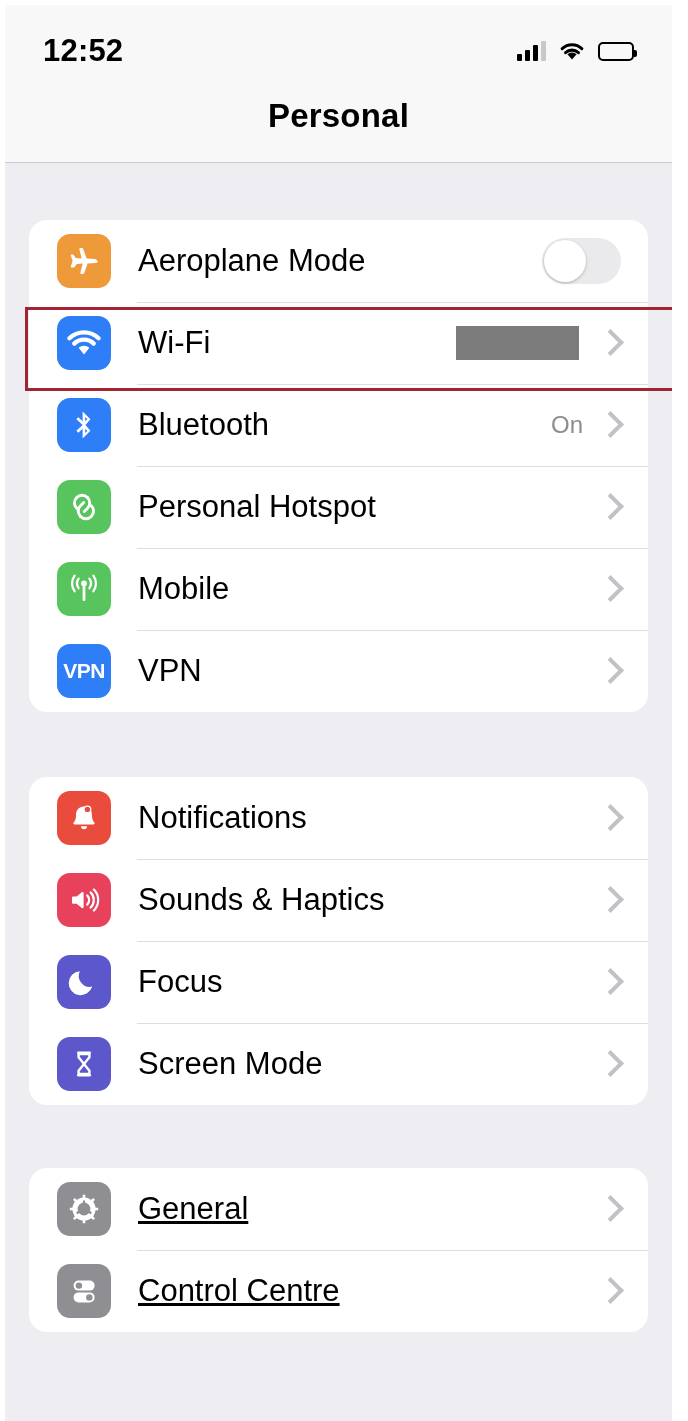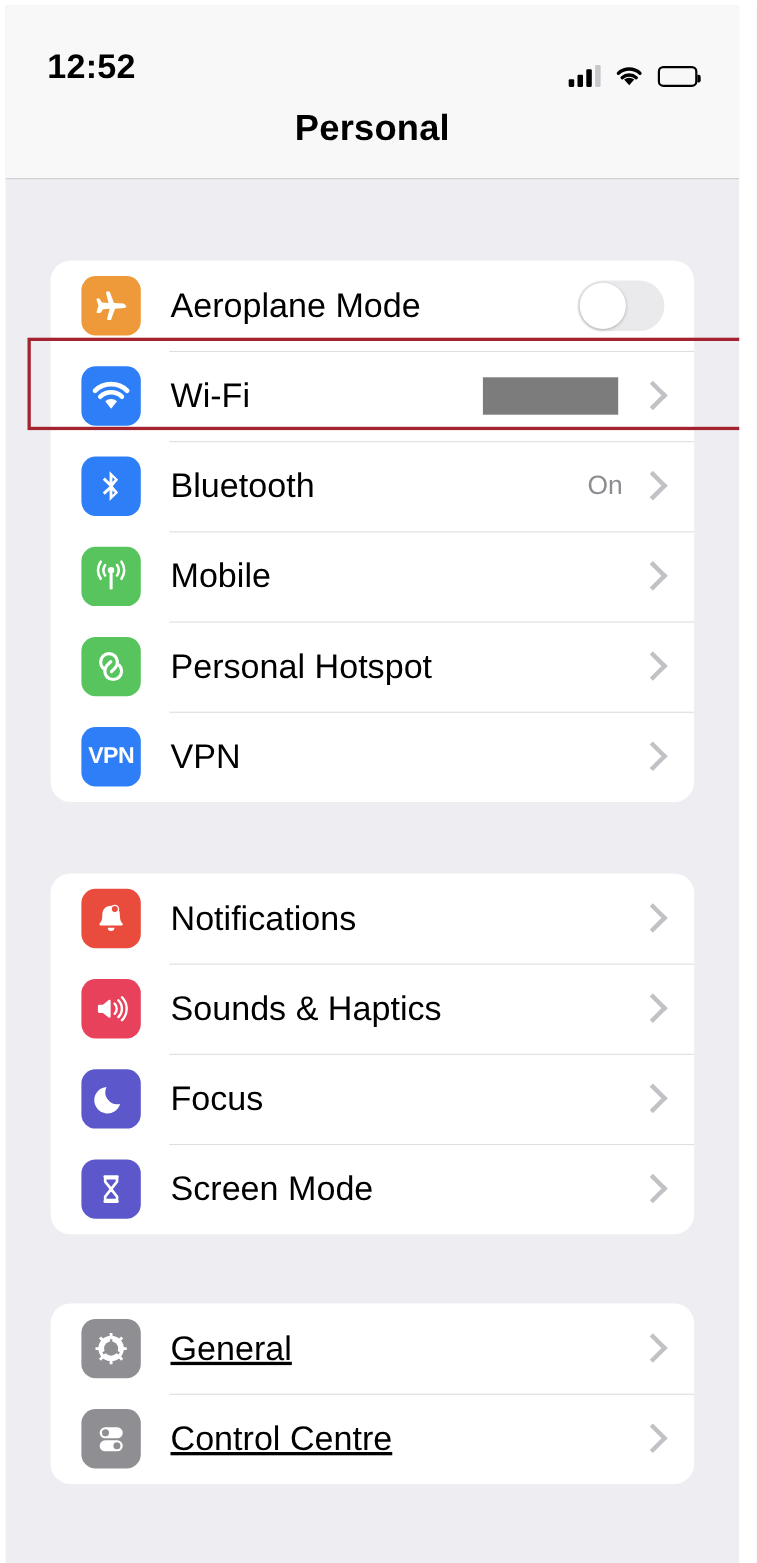--- a/index.html
+++ b/index.html
@@ -21,21 +21,21 @@
   }
   
   .navbar{
     background:#f8f8f9;
     height:158px;
     position:relative;
     border-bottom:1px solid #c9c9cf;
   }
   .statusbar{
     height:74px;
-    display:flex; align-items:flex-end;
+    display:flex; align-items:center;
     justify-content:space-between;
     padding:18px 38px 0 38px;
   }
   .clock{
     font-size:31px; font-weight:bold; color:#000;
     letter-spacing:0.2px;
   }
   .status-icons{ display:flex; align-items:center; gap:13px; }
   .bars{ display:flex; align-items:flex-end; gap:3px; height:20px; }
   .bars i{ display:block; width:5px; background:#000; border-radius:1px; }
@@ -54,21 +54,21 @@
     width:3px; height:7px; background:#000; border-radius:0 2px 2px 0;
   }
   .battery .lvl{ height:100%; background:#000; border-radius:2px; }
   .title{
     position:absolute; left:0; right:0; top:92px;
     text-align:center;
     font-size:33px; font-weight:bold; color:#000;
     letter-spacing:0.2px;
   }
   
-  .content{ padding:17px;border-radius:19px; }
+  .content{ padding:0;border-radius:19px; }
   .group{
     background:#ffffff;
     border-radius:18px;
     margin:0 24px;
     overflow:hidden;
   }
   .g1{ margin-top:57px; }
   .g2{ margin-top:65px; }
   .g3{ margin-top:63px;text-decoration:underline; }
   .row{
@@ -210,42 +210,42 @@
           </svg>
         </span>
         <span class="label">Bluetooth</span>
         <span class="value">On</span>
         <span class="chev"></span>
       </div>
 
       <div class="row">
         <span class="icon" style="background:#57c45d">
           <svg viewBox="0 0 34 34" width="34" height="34">
+            <path d="M20.5 7.5 a7.6 7.6 0 0 1 0 10.8 l-3.2 3.2" stroke="#fff" stroke-width="2.9" fill="none" stroke-linecap="round"></path>
+            <path d="M13.5 26.5 a7.6 7.6 0 0 1 0 -10.8 l3.2 -3.2" stroke="#fff" stroke-width="2.9" fill="none" stroke-linecap="round"></path>
+            <path d="M20.5 7.5 a7.6 7.6 0 0 0 -10.8 0 a7.6 7.6 0 0 0 0 10.8" stroke="#fff" stroke-width="2.9" fill="none" stroke-linecap="round"></path>
+            <path d="M13.5 26.5 a7.6 7.6 0 0 0 10.8 0 a7.6 7.6 0 0 0 0 -10.8" stroke="#fff" stroke-width="2.9" fill="none" stroke-linecap="round"></path>
+          </svg>
+        </span>
+        <span class="label">Personal Hotspot</span>
+        <span class="chev"></span>
+      </div>
+
+      <div class="row">
+        <span class="icon" style="background:#57c45d">
+          <svg viewBox="0 0 34 34" width="34" height="34">
             <rect x="15.6" y="14" width="2.8" height="15" rx="1.3" fill="#fff"></rect>
             <circle cx="17" cy="11.4" r="2.9" fill="#fff"></circle>
             <path d="M11.6 6.6 A8.4 8.4 0 0 0 11.6 16.2" stroke="#fff" stroke-width="2.3" fill="none" stroke-linecap="round"></path>
             <path d="M22.4 6.6 A8.4 8.4 0 0 1 22.4 16.2" stroke="#fff" stroke-width="2.3" fill="none" stroke-linecap="round"></path>
             <path d="M7.6 3.6 A13.3 13.3 0 0 0 7.6 19.2" stroke="#fff" stroke-width="2.3" fill="none" stroke-linecap="round"></path>
             <path d="M26.4 3.6 A13.3 13.3 0 0 1 26.4 19.2" stroke="#fff" stroke-width="2.3" fill="none" stroke-linecap="round"></path>
           </svg>
         </span>
         <span class="label">Mobile</span>
-        <span class="chev"></span>
-      </div>
-
-      <div class="row">
-        <span class="icon" style="background:#57c45d">
-          <svg viewBox="0 0 34 34" width="34" height="34">
-            <path d="M20.5 7.5 a7.6 7.6 0 0 1 0 10.8 l-3.2 3.2" stroke="#fff" stroke-width="2.9" fill="none" stroke-linecap="round"></path>
-            <path d="M13.5 26.5 a7.6 7.6 0 0 1 0 -10.8 l3.2 -3.2" stroke="#fff" stroke-width="2.9" fill="none" stroke-linecap="round"></path>
-            <path d="M20.5 7.5 a7.6 7.6 0 0 0 -10.8 0 a7.6 7.6 0 0 0 0 10.8" stroke="#fff" stroke-width="2.9" fill="none" stroke-linecap="round"></path>
-            <path d="M13.5 26.5 a7.6 7.6 0 0 0 10.8 0 a7.6 7.6 0 0 0 0 -10.8" stroke="#fff" stroke-width="2.9" fill="none" stroke-linecap="round"></path>
-          </svg>
-        </span>
-        <span class="label">Personal Hotspot</span>
         <span class="chev"></span>
       </div>
 
       <div class="row">
         <span class="icon txticon" style="background:#2d7ef7">VPN</span>
         <span class="label">VPN</span>
         <span class="chev"></span>
       </div>
 
     </div>

